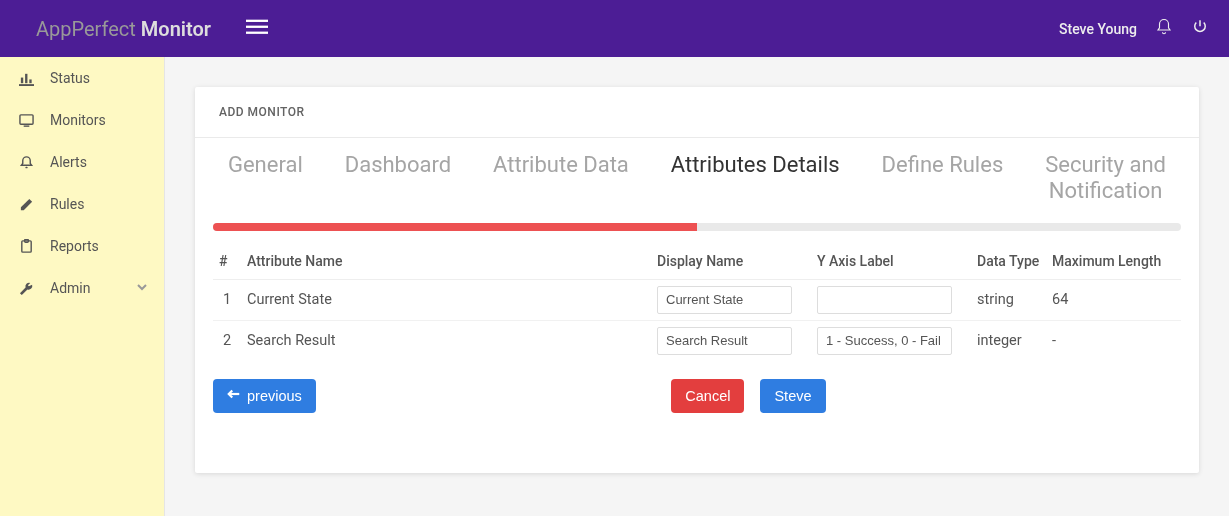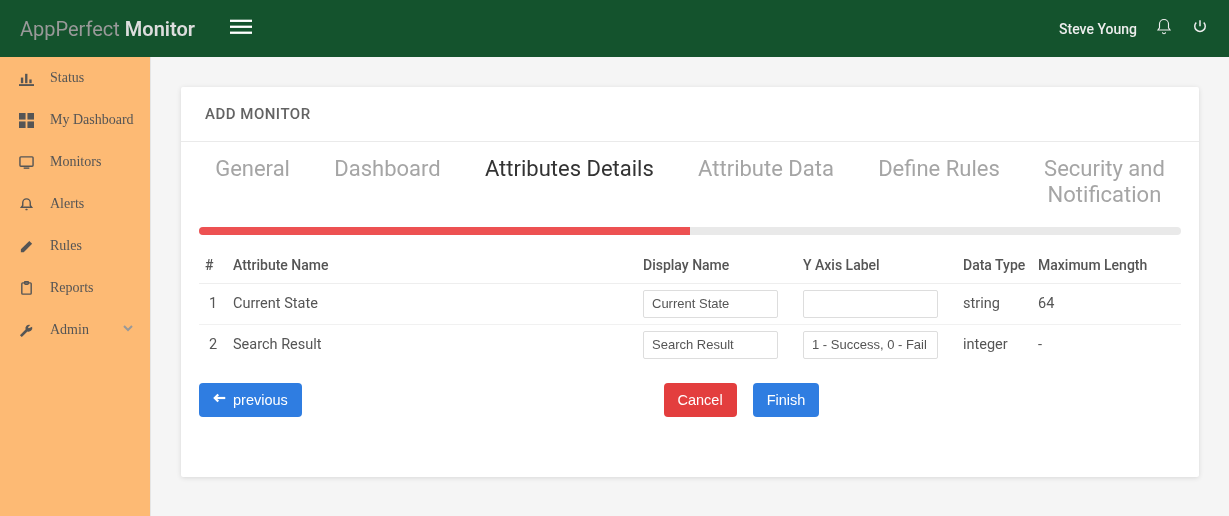--- a/index.html
+++ b/index.html
@@ -1,40 +1,40 @@
 <!DOCTYPE html>
 <html><head>
 <meta charset="utf-8">
 <style>
   * { box-sizing: border-box; margin: 0; padding: 0; }
   body { font-family: -apple-system, BlinkMacSystemFont, "Segoe UI", Roboto, "Helvetica Neue", Arial, sans-serif; background: #f5f5f5; color: #555; font-size: 14px; width: 1229px; height: 516px; overflow: hidden; }
   
-  .topbar { height: 57px; background: #14532d; display: flex; align-items: center; padding: 0 20px 0 20px; color: #ccc; gap: 10px; }
+  .topbar { height: 57px; background: #4c1d95; display: flex; align-items: center; padding: 0 20px 0 36px; color: #ccc; gap: 10px; }
   .brand { font-size: 20px; flex: 0 0 auto; color: #999; }
   .brand .light { font-weight: 400; }
   .brand .bold { font-weight: 600; color: #ddd; }
   .hamburger { margin-left: 25px; cursor: pointer; display:flex; align-items:center; }
   .hamburger svg { width:22px; height:22px; fill:#fff; }
   .top-right { margin-left: auto; display: flex; align-items: center; gap: 18px; }
   .user-name { color: #eee; font-size: 14px; font-weight:500; }
   .top-icon svg { width: 18px; height: 18px; fill: none; stroke: #eee; stroke-width: 1.5; }
   .top-icon.power svg { stroke-width: 2; }
 
   .layout { display: flex; height: calc(516px - 57px); }
-  .sidebar { width: 151px; background: #fdba74; border-right: 1px solid #e5e5e5; font-family: Liberation Serif, serif; }
+  .sidebar { width: 165px; background: #fef9c3; border-right: 1px solid #e5e5e5; }
   .nav-item { display: flex; align-items: center; height: 42px; padding: 0 16px; cursor: pointer; color: #555; }
   .nav-icon { width: 20px; display:flex; align-items:center; justify-content:center; margin-right: 14px; }
   .nav-icon svg { width:15px; height:15px; fill:#555; }
   .nav-icon.stroke svg { fill:none; stroke:#555; stroke-width:1.5; }
   .nav-label { flex:1; font-size:14px; }
   .chevron svg { width:12px; height:12px; stroke:#999; stroke-width:2; fill:none; }
 
   .main { flex:1; padding: 30px; overflow:auto; }
   .card { background:#fff; border-radius:2px; box-shadow: 0 1px 5px rgba(0,0,0,0.12); padding-bottom: 60px; }
-  .card-title { font-size:15px; font-weight:500; color:#636363; letter-spacing:0.5px; padding: 18px 24px 18px; }
+  .card-title { font-size:12px; font-weight:500; color:#636363; letter-spacing:0.5px; padding: 18px 24px 18px; }
   .card-divider { border-top: 1px solid #eaeaea; margin-bottom: 0px; }
 
   .steps { display:flex; justify-content:space-around; padding: 14px 12px 18px; }
   .step { font-size:22px; color:#a5a5a5; text-align:center; padding: 0 6px; }
   .step.active { color:#333; }
   .step.last { line-height:1.2; }
 
   .progress { height:8px; background:#e9e9e9; border-radius:4px; margin: 0 18px 12px; overflow:hidden; }
   .progress-bar { height:100%; background:#ed5152; width:50%; }
 
@@ -99,31 +99,20 @@
           <svg viewBox="0 0 16 16">
             <rect x="0" y="14" width="16" height="2"></rect>
             <rect x="2" y="7" width="2.5" height="6"></rect>
             <rect x="6.5" y="3" width="2.5" height="10"></rect>
             <rect x="11" y="9" width="2.5" height="4"></rect>
           </svg>
         </span>
       <span class="nav-label">Status</span>
     </div>
     <div class="nav-item">
-      <span class="nav-icon">
-          <svg viewBox="0 0 16 16">
-            <rect x="0" y="0" width="7" height="7"></rect>
-            <rect x="9" y="0" width="7" height="7"></rect>
-            <rect x="0" y="9" width="7" height="7"></rect>
-            <rect x="9" y="9" width="7" height="7"></rect>
-          </svg>
-        </span>
-      <span class="nav-label">My Dashboard</span>
-    </div>
-    <div class="nav-item">
       <span class="nav-icon stroke">
           <svg viewBox="0 0 16 16">
             <rect x="1" y="2" width="14" height="10" rx="1"></rect>
             <line x1="5" y1="14" x2="11" y2="14"></line>
           </svg>
         </span>
       <span class="nav-label">Monitors</span>
     </div>
     <div class="nav-item">
       <span class="nav-icon stroke">
@@ -165,22 +154,22 @@
   </div>
 
   <div class="main">
     <div class="card">
       <div class="card-title">ADD MONITOR</div>
       <div class="card-divider"></div>
 
       <div class="steps">
         <div class="step">General</div>
         <div class="step">Dashboard</div>
+        <div class="step">Attribute Data</div>
         <div class="step active">Attributes Details</div>
-        <div class="step">Attribute Data</div>
         <div class="step">Define Rules</div>
         <div class="step last" id="step-last">Security and<br>Notification</div>
       </div>
 
       <div class="progress">
         <div class="progress-bar" id="progress-bar" style="width: 50%;"></div>
       </div>
 
       <table class="table">
         <thead>
@@ -219,19 +208,19 @@
                 <line x1="14" y1="8" x2="2" y2="8"></line>
                 <polyline points="6,4 2,8 6,12"></polyline>
               </svg></span>
           <span>previous</span>
         </button>
         <div class="spacer"></div>
         <button class="btn btn-red" style="margin-right:16px;">
           <span>Cancel</span>
         </button>
         <button class="btn btn-blue">
-          <span>Finish</span>
+          <span>Steve</span>
         </button>
         <div class="spacer"></div>
       </div>
     </div>
   </div>
 </div>
 
 </body></html>

